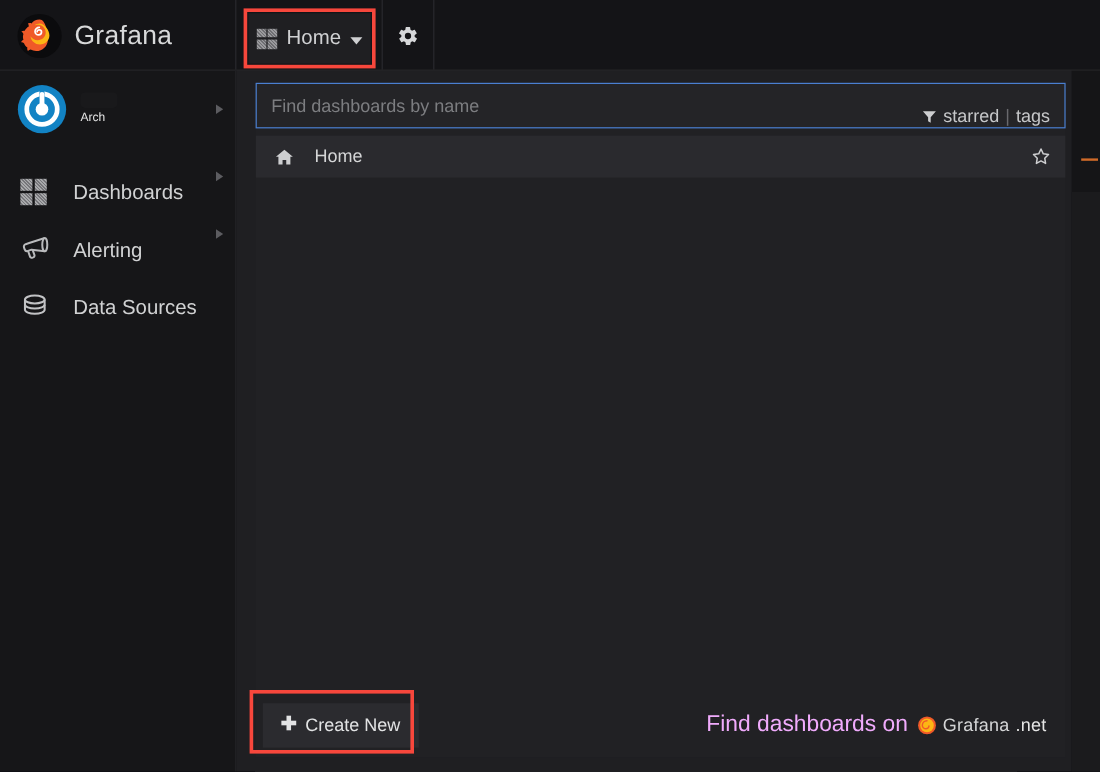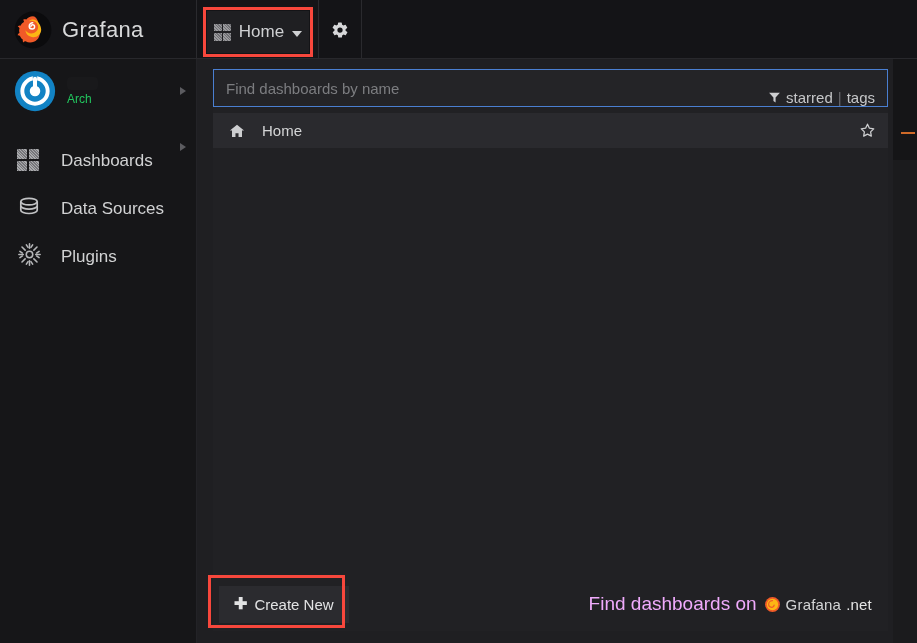--- a/index.html
+++ b/index.html
@@ -151,22 +151,22 @@
     flex-direction: column;
     justify-content: center;
     gap: 2px;
   }
   .redacted {
     width: 31px; height: 13px;
     background: #19191b;
     border-radius: 4px;
   }
   .org-name {
-    font-size: 12px;
-    color: #22c55e;
+    font-size: 10px;
+    color: #e5e5e5;
     line-height: 14px;
   }
 
   
   .grid-icon-lg {
     width: 22px; height: 22px;
     display: grid;
     grid-template-columns: 1fr 1fr;
     grid-template-rows: 1fr 1fr;
     gap: 2px;
@@ -376,46 +376,43 @@
             <i></i>
             <i></i>
             <i></i>
             <i></i>
           </span>
       </span>
       <span class="si-label">Dashboards</span>
       <span class="side-arrow"></span>
     </div>
 
+    <div class="side-item">
+      <span class="si-icon">
+        <svg width="25" height="25" viewBox="0 0 24 24">
+          <path fill="none" stroke="#b9babc" stroke-width="1.6" stroke-linejoin="round" d="M19.5 4.2c1.1 0 2 2.4 2 5.3s-.9 5.3-2 5.3-2-2.4-2-5.3.9-5.3 2-5.3z"></path>
+          <path fill="none" stroke="#b9babc" stroke-width="1.6" stroke-linejoin="round" d="M19.5 4.2 L7 8.2 L4.2 9.1 c-1.1.4-1.7 1.6-1.3 2.7l.5 1.4c.4 1.1 1.6 1.7 2.7 1.3l2.8-1 L19.5 14.8"></path>
+          <path fill="none" stroke="#b9babc" stroke-width="1.6" stroke-linejoin="round" d="M6.1 14.5 l1.6 4.5c.3.8 1.2 1.2 2 .9l.6-.2c.8-.3 1.2-1.2.9-2l-1.5-4.2"></path>
+        </svg>
+      </span>
+      <span class="si-label">Alerting</span>
+      <span class="side-arrow"></span>
+    </div>
 
     <div class="side-item">
       <span class="si-icon">
         <svg width="24" height="24" viewBox="0 0 24 24">
           <ellipse cx="12" cy="6.6" rx="8.2" ry="3.3" fill="none" stroke="#c2c3c5" stroke-width="1.7"></ellipse>
           <path d="M3.8 6.6v4.2c0 1.8 3.7 3.3 8.2 3.3s8.2-1.5 8.2-3.3V6.6" fill="none" stroke="#c2c3c5" stroke-width="1.7"></path>
           <path d="M3.8 11v4.2c0 1.8 3.7 3.3 8.2 3.3s8.2-1.5 8.2-3.3V11" fill="none" stroke="#c2c3c5" stroke-width="1.7"></path>
         </svg>
       </span>
       <span class="si-label">Data Sources</span>
     </div>
 
-    <div class="side-item">
-      <span class="si-icon">
-        <svg width="25" height="25" viewBox="0 0 24 24">
-          <g stroke="#b5b6b8" stroke-width="1.5" fill="none" stroke-linecap="round">
-            <circle cx="12" cy="12" r="3.1"></circle>
-            <path d="M12 1.8v4.2M12 18v4.2M1.8 12h4.2M18 12h4.2
-                     M4.8 4.8l3 3M16.2 16.2l3 3M19.2 4.8l-3 3M7.8 16.2l-3 3"></path>
-            <path d="M9 2.8l1.6 2.4M15 2.8l-1.6 2.4M9 21.2l1.6-2.4M15 21.2l-1.6-2.4
-                     M2.8 9l2.4 1.6M2.8 15l2.4-1.6M21.2 9l-2.4 1.6M21.2 15l-2.4-1.6"></path>
-          </g>
-        </svg>
-      </span>
-      <span class="si-label">Plugins</span>
-    </div>
   </div>
 
   <div class="search-panel">
     <div class="panel-inner">
 
       <div class="search-field">
         <input class="search-input" type="text" value="" placeholder="Find dashboards by name" style="">
         <div class="filter-links">
           <svg width="13" height="13" viewBox="0 0 24 24">
             <path fill="#cdced0" d="M2 3h20l-8 9.2V21l-4-2.4v-6.4z"></path>

